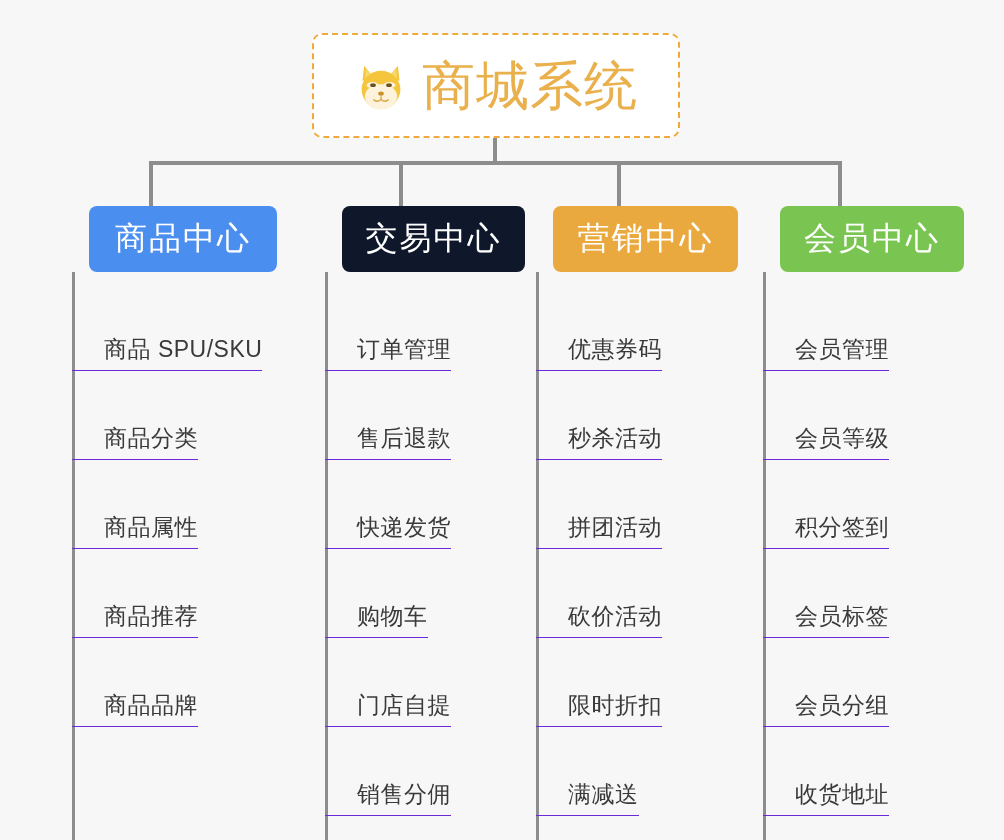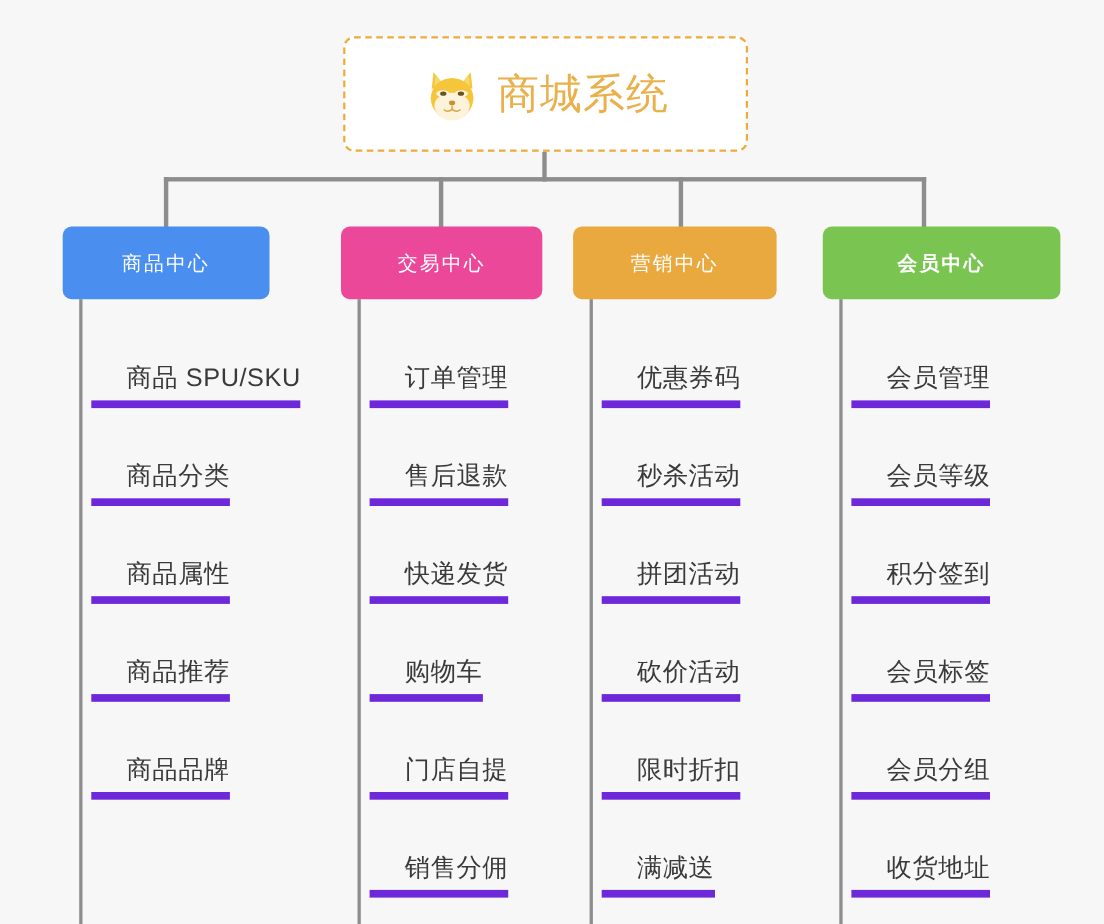--- a/index.html
+++ b/index.html
@@ -39,21 +39,21 @@
     gap: 14px;
   }
   .root-icon {
     width: 54px;
     height: 54px;
     position: relative;
     flex: 0 0 auto;
   }
   .root-icon svg { display: block; width: 54px; height: 54px; }
   .root-title {
-    font-size: 38px;
+    font-size: 53px;
     line-height: 1;
     color: #e9b04c;
     letter-spacing: 1px;
     white-space: nowrap;
   }
 
   
   .conn {
     position: absolute;
     background: #8d8d8d;
@@ -91,28 +91,29 @@
   .col-4 { left: 748px; width: 260px; }
 
   .cat-header {
     box-sizing: border-box;
     height: 66px;
     border-radius: 8px;
     display: flex;
     align-items: center;
     justify-content: center;
     color: #ffffff;
-    font-size: 18px;
+    font-size: 32px;
     letter-spacing: 2px;
     white-space: nowrap;
+    margin-left: 32px;
   }
   .col-1 .cat-header { width: 188px; }
   .col-2 .cat-header { width: 183px; }
   .col-3 .cat-header { width: 185px; }
-  .col-4 .cat-header { width: 216px; font-weight: bold; }
+  .col-4 .cat-header { width: 184px; }
 
   
   .leaf-list {
     position: relative;
     margin-top: 0;
     padding-top: 10px;
   }
   .trunk {                 
     position: absolute;
     left: 15px;
@@ -122,25 +123,25 @@
   }
   .col-1 .trunk { height: 594px; }
   .col-2 .trunk { height: 594px; }
   .col-3 .trunk { height: 594px; }
   .col-4 .trunk { height: 594px; }
 
   .leaf {
     position: relative;
     box-sizing: border-box;
     height: 89px;
-    margin-left: 26px;
+    margin-left: 15px;
     padding-left: 32px;
     display: flex;
     align-items: flex-end;
-    border-bottom: 7px solid #6d28d9;
+    border-bottom: 1px solid #6d28d9;
     width: 218px;
   }
   .leaf-label {
     font-size: 23px;
     color: #3a3a3a;
     line-height: 1;
     padding-bottom: 9px;
     white-space: nowrap;
     letter-spacing: 0.5px;
   }
@@ -201,21 +202,21 @@
       <div class="leaf-row"><div class="leaf fit">
             <span class="leaf-label">商品推荐</span>
           </div></div>
       <div class="leaf-row"><div class="leaf fit">
             <span class="leaf-label">商品品牌</span>
           </div></div>
     </div>
   </div>
 
   <div class="column col-2">
-    <div class="cat-header" style="background: #ec4899;">
+    <div class="cat-header" style="background: #0f172a;">
       <span>交易中心</span>
     </div>
     <div class="leaf-list">
       <div class="trunk" style="background: rgb(141, 141, 141);"></div>
       <div class="leaf-row"><div class="leaf fit">
             <span class="leaf-label">订单管理</span>
           </div></div>
       <div class="leaf-row"><div class="leaf fit">
             <span class="leaf-label">售后退款</span>
           </div></div>

